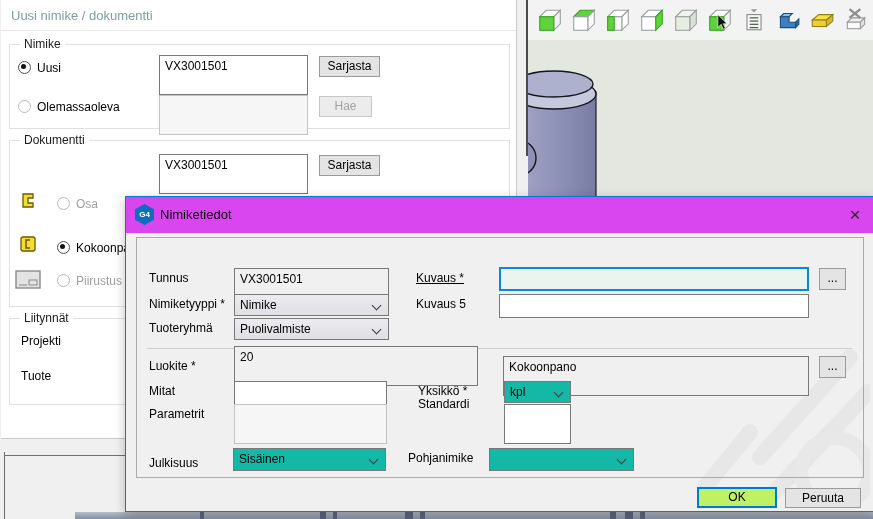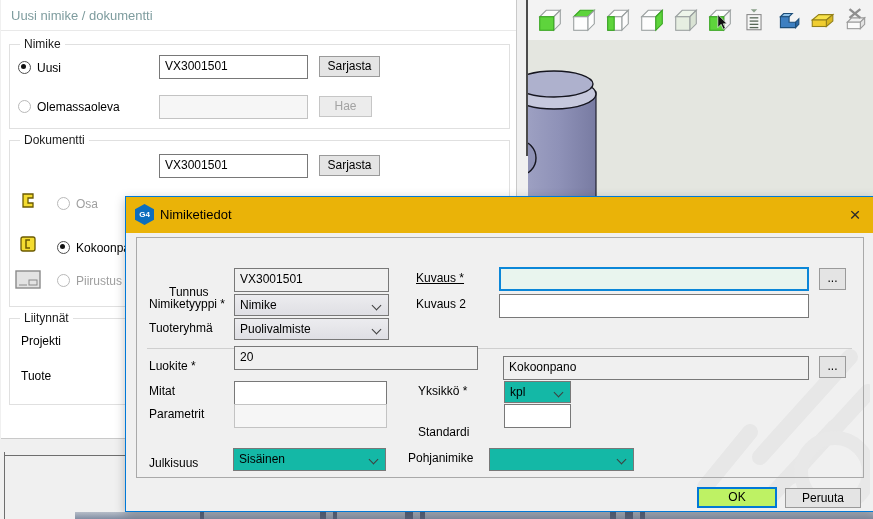--- a/index.html
+++ b/index.html
@@ -17,37 +17,37 @@
   .flv{position:absolute;left:4px;top:452px;width:1px;height:67px;background:#6e6e6e;}
   .flh{position:absolute;left:4px;top:455px;width:121px;height:1px;background:#6e6e6e;}
   
   .dlg1{position:absolute;left:1px;top:0;width:515px;height:438px;background:#fff;
         border-right:1px solid #c9c9c9;border-bottom:1px solid #c9c9c9;z-index:1;}
   .dlg1-title{position:absolute;left:10px;top:8px;font-size:13px;color:#7e9c9e;}
   .dlg1-sep{position:absolute;left:0;top:30px;width:515px;height:1px;background:#e9e9e9;}
   .grp{position:absolute;border:1px solid #e0e0e0;}
   .grp-label{position:absolute;top:-8px;left:10px;background:#fff;padding:0 4px;color:#1a1a1a;}
   .fld{position:absolute;background:#fff;border:1px solid #787878;padding:3px 5px 0;box-sizing:border-box;
-       height:24px;white-space:nowrap;overflow:hidden;}
+       height:40px;white-space:nowrap;overflow:hidden;}
   .fld.ro{background:#f0f0f0;}
   .fld.dis{background:#f6f6f6;border-color:#c3c3c3;}
   .btn{position:absolute;background:#e4e4e4;border:1px solid #9a9a9a;text-align:center;height:21px;
        line-height:19px;box-sizing:border-box;cursor:pointer;}
   .btn.dis{color:#a3a3a3;background:#ececec;border-color:#c6c6c6;cursor:default;}
   .radio{width:13px;height:13px;border:1px solid #4e4e4e;border-radius:50%;background:#fff;
          position:absolute;box-sizing:border-box;}
   .radio.sel::after{content:"";position:absolute;left:2px;top:2px;width:5px;height:5px;border-radius:50%;background:#111;}
   .radio.dis{border-color:#b9b9b9;}
   .rlabel{position:absolute;}
   .rlabel.dis{color:#9f9f9f;}
   .ricon{position:absolute;}
   
   .dlg2{position:absolute;left:125px;top:196px;width:750px;height:316px;background:#f0f0f0;
         border:1px solid #0079d7;z-index:2;box-sizing:border-box;box-shadow:0 3px 10px rgba(0,0,0,.25);}
-  .tb2{position:absolute;left:0;top:0;width:100%;height:36px;background:#eab308;cursor:default;}
+  .tb2{position:absolute;left:0;top:0;width:100%;height:36px;background:#d946ef;cursor:default;}
   .badge{position:absolute;left:9px;top:7px;width:19px;height:21px;background:#0d6ebd;color:#fff;
          font-size:8px;font-weight:bold;text-align:center;line-height:21px;
          clip-path:polygon(50% 0,100% 25%,100% 75%,50% 100%,0 75%,0 25%);}
   .t2title{position:absolute;left:34px;top:10px;font-size:13px;}
   .close{position:absolute;right:4px;top:5px;width:30px;height:26px;text-align:center;line-height:26px;
          font-size:19px;color:#2b2b2b;cursor:pointer;}
   .panel{position:absolute;left:10px;top:40px;width:728px;height:241px;border:1px solid #a9a9a9;box-sizing:border-box;}
   .lbl{position:absolute;white-space:nowrap;}
   .combo{position:absolute;background:#14b8a6;border:1px solid #787878;padding:3px 18px 0 5px;box-sizing:border-box;
          height:22px;white-space:nowrap;overflow:hidden;cursor:pointer;}
@@ -219,49 +219,49 @@
         <path d="M250,20 L160,120"></path>
           <path d="M268,55 L190,140"></path>
           <path d="M235,90 L170,160"></path>
           <path d="M150,95 L105,150"></path>
       </g>
       <circle cx="235" cy="135" r="34" fill="none" stroke="#e2e2e2" stroke-width="14"></circle>
     </svg>
 
     <div class="panel"></div>
 
-    <span class="lbl" style="left:23px;top:88px;margin-left:20px;">Tunnus</span>
+    <span class="lbl" style="left:23px;top:74px;">Tunnus</span>
     <div class="fld ro" style="left:108px;top:71px;width:155px;">VX3001501</div>
     <span class="lbl" style="left:290px;top:74px;text-decoration:underline;">Kuvaus *</span>
     <div class="focusfld" style="left:373px;top:70px;width:310px;"><span class="selmark">PipeAssy</span><span class="caret"></span></div>
     <div class="btn" style="left:693px;top:71px;width:27px;height:22px;">...</div>
 
     <span class="lbl" style="left:23px;top:100px;">Nimiketyyppi *</span>
     <div class="combo grayfill" style="left:108px;top:97px;width:155px;"><span>Nimike</span><span class="chev"></span></div>
-    <span class="lbl" style="left:290px;top:100px;">Kuvaus 2</span>
+    <span class="lbl" style="left:290px;top:100px;">Kuvaus 5</span>
     <div class="fld" style="left:373px;top:97px;width:310px;height:24px;"></div>
 
     <span class="lbl" style="left:23px;top:124px;">Tuoteryhmä</span>
     <div class="combo grayfill" style="left:108px;top:121px;width:155px;"><span>Puolivalmiste</span><span class="chev"></span></div>
 
     <div class="hsep" style="left:21px;top:151px;width:705px;"></div>
 
     <span class="lbl" style="left:23px;top:162px;">Luokite *</span>
     <div class="fld ro" style="left:108px;top:149px;width:244px;">20</div>
     <div class="fld ro" style="left:377px;top:159px;width:306px;">Kokoonpano</div>
     <div class="btn" style="left:693px;top:159px;width:27px;height:22px;">...</div>
 
     <span class="lbl" style="left:23px;top:187px;">Mitat</span>
     <div class="fld" style="left:108px;top:184px;width:153px;"></div>
     <span class="lbl" style="left:292px;top:187px;">Yksikkö *</span>
     <div class="combo" style="left:378px;top:184px;width:67px;"><span>kpl</span><span class="chev"></span></div>
 
     <span class="lbl" style="left:23px;top:210px;">Parametrit</span>
     <div class="fld dis" style="left:108px;top:207px;width:153px;"></div>
-    <span class="lbl" style="left:292px;top:228px;">Standardi</span>
+    <span class="lbl" style="left:292px;top:200px;">Standardi</span>
     <div class="fld" style="left:378px;top:207px;width:67px;"></div>
 
     <span class="lbl" style="left:23px;top:259px;">Julkisuus</span>
     <div class="combo" style="left:107px;top:251px;width:153px;height:23px;"><span>Sisäinen</span><span class="chev"></span></div>
     <span class="lbl" style="left:282px;top:254px;">Pohjanimike</span>
     <div class="combo" style="left:363px;top:251px;width:145px;height:23px;"><span></span><span class="chev"></span></div>
 
     <div class="btn def" style="left:571px;top:290px;width:80px;height:21px;">OK</div>
     <div class="btn" style="left:659px;top:291px;width:76px;height:20px;">Peruuta</div>
   </div>

